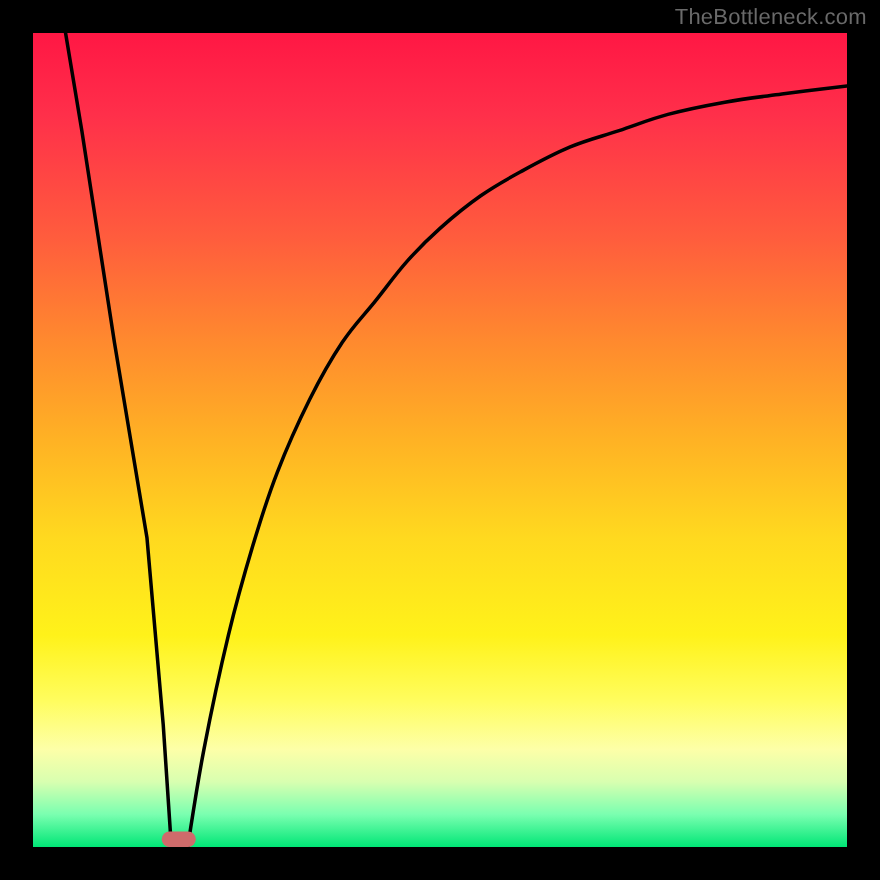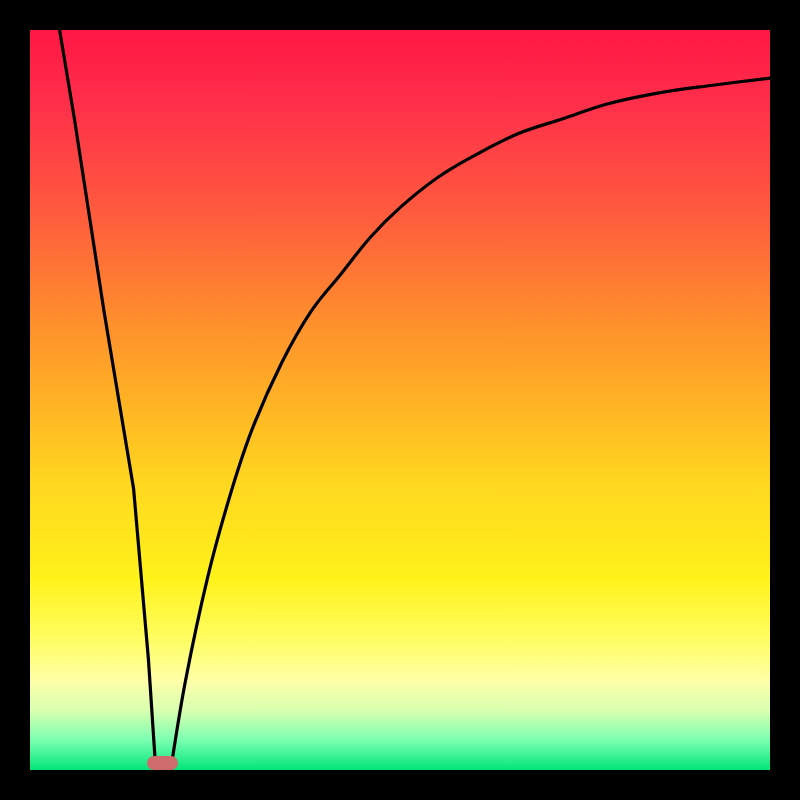--- a/index.html
+++ b/index.html
@@ -73,13 +73,14 @@
   <div class="plot-area">
 
     <svg class="svg-overlay" viewBox="0 0 740 740" preserveAspectRatio="none">
       <path id="path-left" fill="none" stroke="#000" stroke-width="3.2" stroke-linecap="round" d="M 29.60 0.00 L 44.40 88.80 L 59.20 185.00 L 74.00 281.20 L 88.80 370.00 L 103.60 458.80 L 118.40 629.00 L 125.80 740.00"></path>
       <path id="path-right" fill="none" stroke="#000" stroke-width="3.2" stroke-linecap="round" d="M 140.60 740.00 C 143.26 724.02, 148.74 685.83, 155.40 651.20 C 162.06 616.57, 169.61 580.90, 177.60 547.60 C 185.59 514.30, 191.81 492.84, 199.80 466.20 C 207.79 439.56, 212.68 423.58, 222.00 399.60 C 231.32 375.62, 240.94 354.31, 251.60 333.00 C 262.26 311.69, 270.54 297.18, 281.20 281.20 C 291.86 265.22, 300.14 257.52, 310.80 244.20 C 321.46 230.88, 329.74 219.19, 340.40 207.20 C 351.06 195.21, 358.01 188.26, 370.00 177.60 C 381.99 166.94, 393.68 157.32, 407.00 148.00 C 420.32 138.68, 429.35 133.79, 444.00 125.80 C 458.65 117.81, 472.42 110.26, 488.40 103.60 C 504.38 96.94, 516.82 94.13, 532.80 88.80 C 548.78 83.47, 559.88 78.66, 577.20 74.00 C 594.52 69.34, 610.35 66.23, 629.00 62.90 C 647.65 59.57, 660.82 58.16, 680.80 55.50 C 700.78 52.84, 729.34 49.43, 740.00 48.10"></path>
     </svg>
 
     <div class="marker" id="marker" style="left: 116.9px; width: 31.1px; bottom: 0px;"></div>
   </div>
 
+  <div class="watermark">TheBottleneck.com</div>
 </div>
 
 </body></html>

